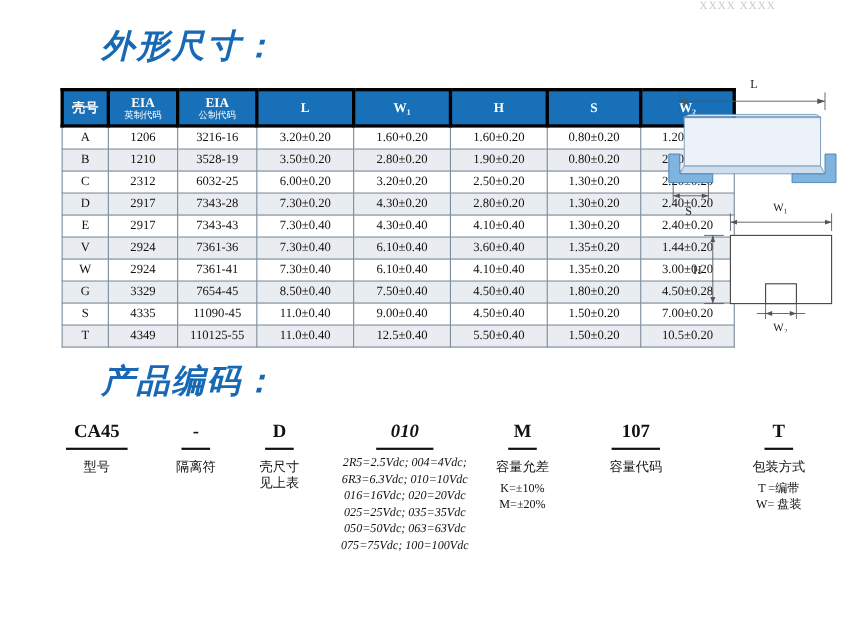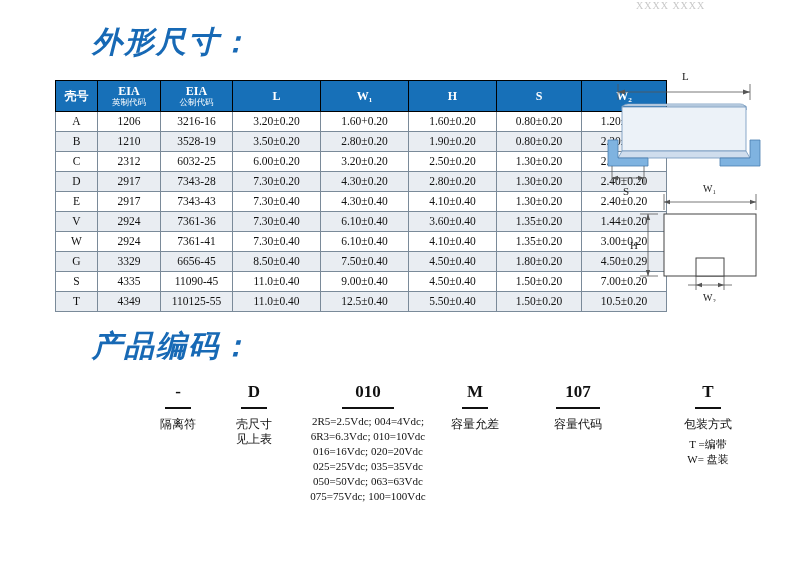--- a/index.html
+++ b/index.html
@@ -68,21 +68,21 @@
     padding: 0;
     line-height: 1.05;
     color: #111;
   }
   table.dim thead th {
     background: linear-gradient(to bottom, #1b7ec4 0%, #1569ab 50%, #1158960 100%);
     background-color: #1770b8;
     color: #ffffff;
     font-weight: bold;
     height: 30px;
-    border: 1px solid #000000;
+    border: 3px solid #000000;
     font-size: 12px;
   }
   table.dim thead th .sub {
     display: block;
     font-size: 8.5px;
     font-weight: normal;
     line-height: 1.1;
   }
   table.dim tbody tr:nth-child(odd) { background: #ffffff; }
   table.dim tbody tr:nth-child(even) { background: #e9edf2; }
@@ -256,26 +256,26 @@
             <td>7361-41</td>
             <td>7.30±0.40</td>
             <td>6.10±0.40</td>
             <td>4.10±0.40</td>
             <td>1.35±0.20</td>
             <td>3.00±0.20</td>
           </tr>
           <tr>
             <td>G</td>
             <td>3329</td>
-            <td>6656-45</td>
+            <td>7654-45</td>
             <td>8.50±0.40</td>
             <td>7.50±0.40</td>
             <td>4.50±0.40</td>
             <td>1.80±0.20</td>
-            <td>4.50±0.29</td>
+            <td>4.50±0.28</td>
           </tr>
           <tr>
             <td>S</td>
             <td>4335</td>
             <td>11090-45</td>
             <td>11.0±0.40</td>
             <td>9.00±0.40</td>
             <td>4.50±0.40</td>
             <td>1.50±0.20</td>
             <td>7.00±0.20</td>
@@ -352,39 +352,45 @@
         <polygon points="124,223 118,220.8 118,225.2" fill="#555" stroke="none"></polygon>
       </g>
       <text x="103" y="239" font-family="Liberation Serif, serif" font-size="10" fill="#222">W₂</text>
     </svg>
   </div>
 
   <div class="heading" id="heading-partnumber">产品编码：</div>
 
   <div id="coding">
 
+  <div class="code-col" style="left: -22px; top: 0px; width: 120px;">
+        <div class="code-token">CA45</div>
+        <div class="code-rule" style="width: 56px;"></div>
+        <div class="code-label">型号</div>
+      </div>
       <div class="code-col" style="left: 73px; top: 0px; width: 110px;">
         <div class="code-token">-</div>
         <div class="code-rule" style="width: 26px;"></div>
         <div class="code-label">隔离符</div>
       </div>
       <div class="code-col" style="left: 149px; top: 0px; width: 110px;">
         <div class="code-token">D</div>
         <div class="code-rule" style="width: 26px;"></div>
         <div class="code-label">壳尺寸<br>见上表</div>
       </div>
-      <div class="code-col" style="left: 223px; top: 0px; width: 190px;">
+      <div class="code-col" style="left: 223px; top: 0px; width: 190px; font-style: italic;">
         <div class="code-token">010</div>
         <div class="code-rule" style="width: 52px;"></div>
         <div class="code-desc">2R5=2.5Vdc; 004=4Vdc;<br>6R3=6.3Vdc; 010=10Vdc<br>016=16Vdc; 020=20Vdc<br>025=25Vdc; 035=35Vdc<br>050=50Vdc; 063=63Vdc<br>075=75Vdc; 100=100Vdc</div>
       </div>
       <div class="code-col" style="left: 365px; top: 0px; width: 120px;">
         <div class="code-token">M</div>
         <div class="code-rule" style="width: 26px;"></div>
         <div class="code-label">容量允差</div>
+        <div class="code-desc">K=±10%<br>M=±20%</div>
       </div>
       <div class="code-col" style="left: 458px; top: 0px; width: 140px;">
         <div class="code-token">107</div>
         <div class="code-rule" style="width: 44px;"></div>
         <div class="code-label">容量代码</div>
       </div>
       <div class="code-col" style="left: 598px; top: 0px; width: 120px;">
         <div class="code-token">T</div>
         <div class="code-rule" style="width: 26px;"></div>
         <div class="code-label">包装方式</div>

